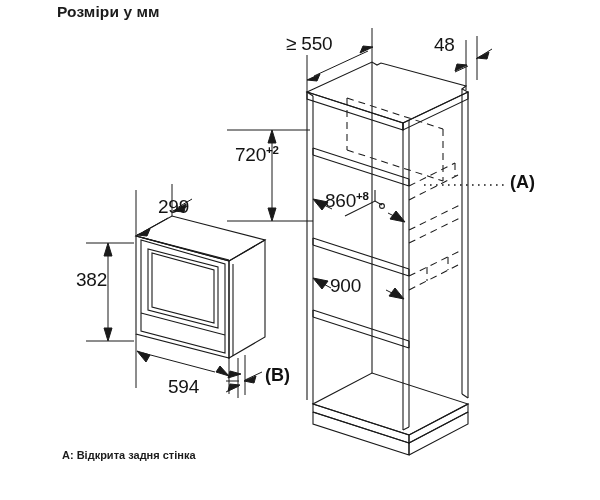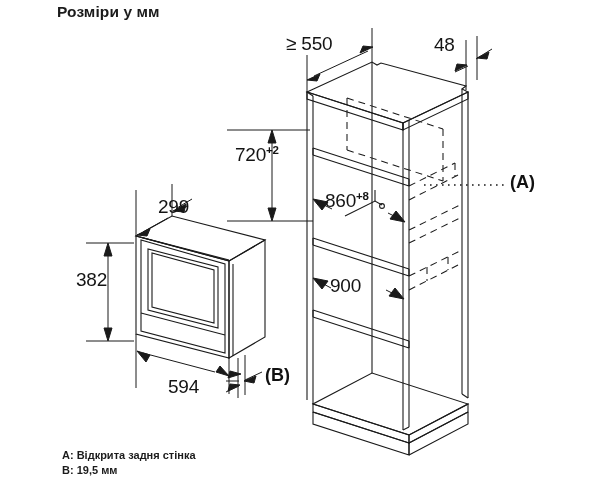--- a/index.html
+++ b/index.html
@@ -274,14 +274,13 @@
 <div class="dim d600">900</div>
 <div class="dim d299">299</div>
 <div class="dim d382">382</div>
 <div class="dim d594">594</div>
 
 <div class="ref refA">(A)</div>
 <div class="ref refB">(B)</div>
 
 <div class="legend">
   <span class="row">A: Відкрита задня стінка</span>
-  <span class="row">B: 19,5 мм</span>
 </div>
 
 </body></html>

